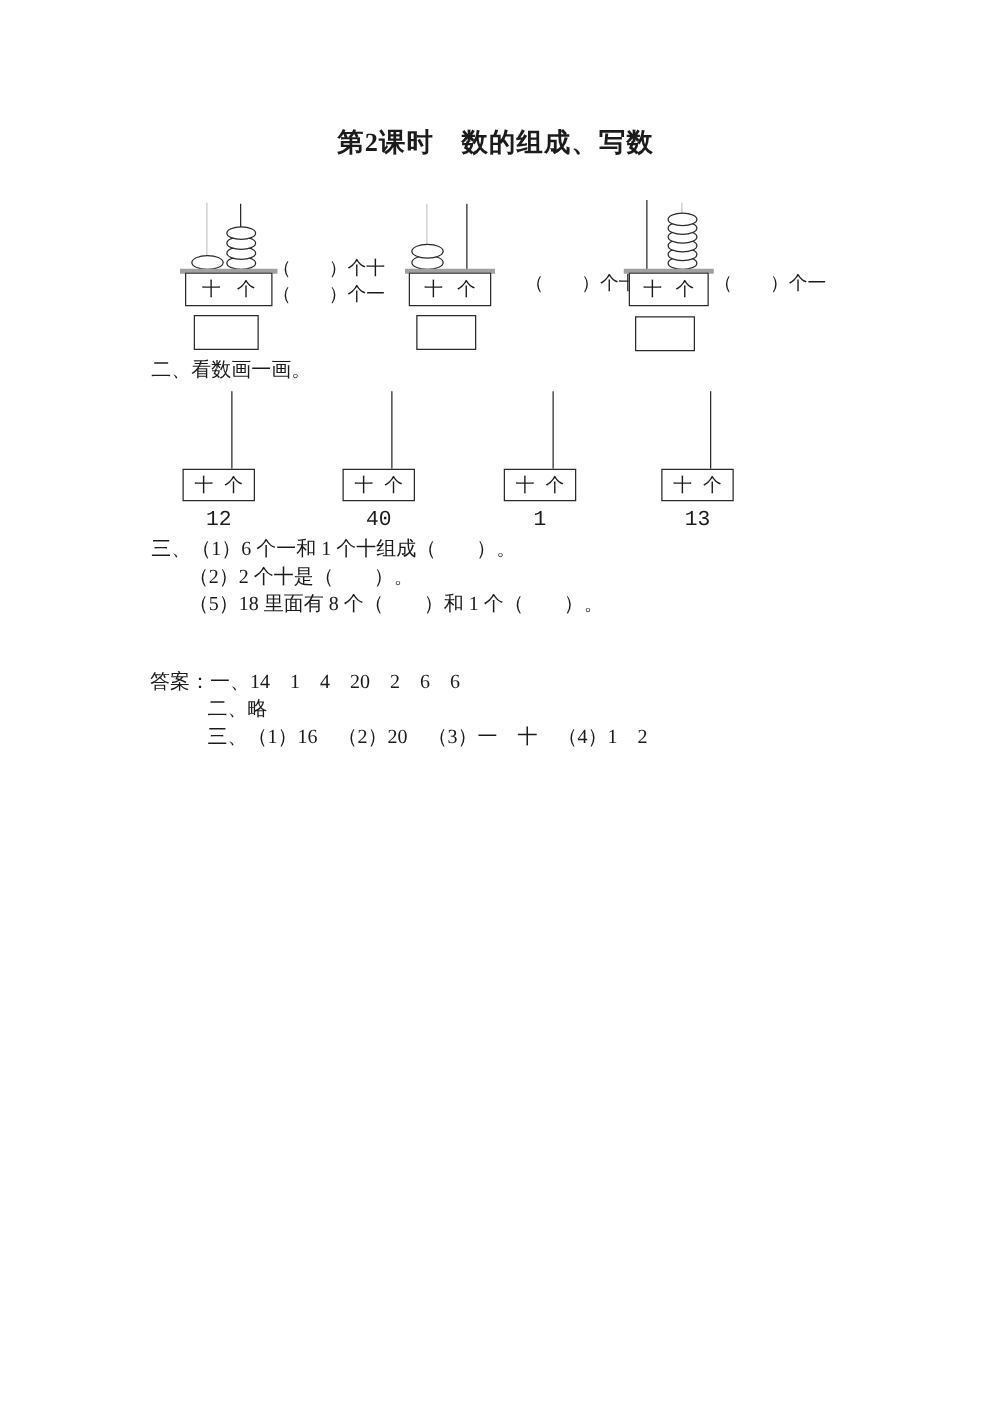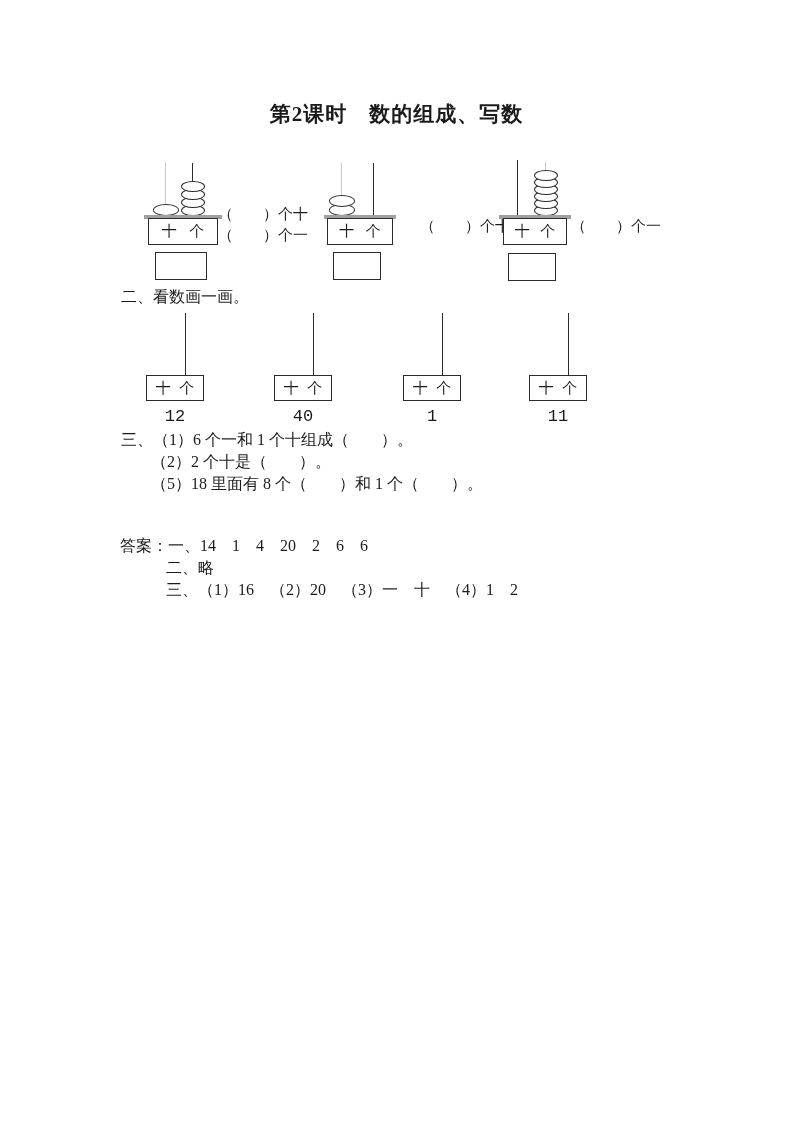--- a/index.html
+++ b/index.html
@@ -120,21 +120,21 @@
       <span>个</span>
     </div>
     <div class="num">1</div>
   </div>
   <div class="mini" style="left:529px;top:313px">
     <div class="rod" style="left:39px;top:0;height:62px"></div>
     <div class="basebox" style="left:0;top:62px;width:58px;height:26px">
       <span>十</span>
       <span>个</span>
     </div>
-    <div class="num">11</div>
+    <div class="num">13</div>
   </div>
 
   <div class="t" style="left:121px;top:430px">三、（1）6 个一和 1 个十组成（　　）。</div>
   <div class="t" style="left:151px;top:452px">（2）2 个十是（　　）。</div>
   <div class="t" style="left:151px;top:474px">（5）18 里面有 8 个（　　）和 1 个（　　）。</div>
 
   <div class="t" style="left:120px;top:536px">答案：一、14　1　4　20　2　6　6</div>
   <div class="t" style="left:166px;top:558px">二、略</div>
   <div class="t" style="left:166px;top:580px">三、（1）16　（2）20　（3）一　十　（4）1　2</div>
 

